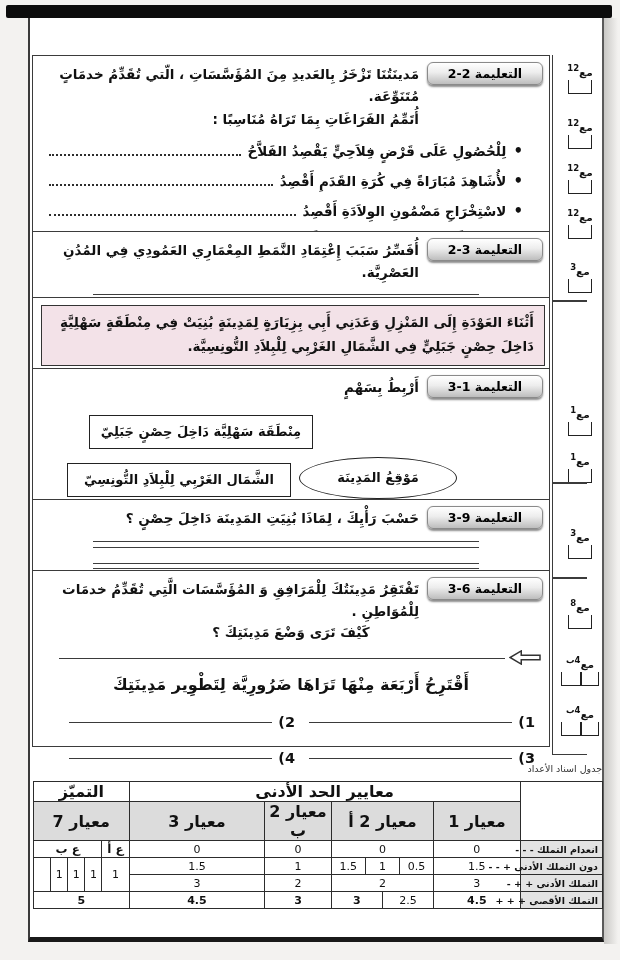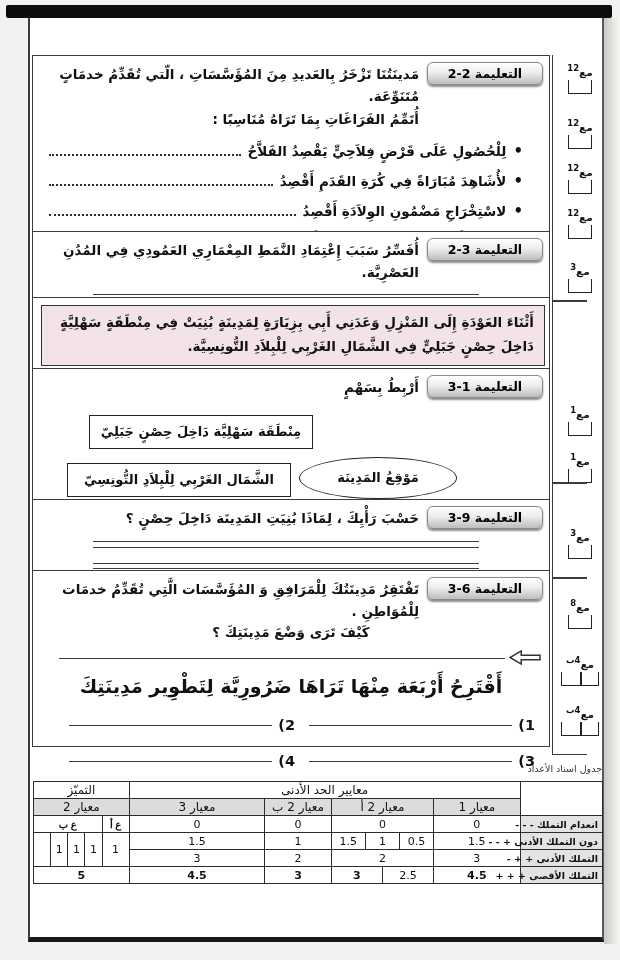--- a/index.html
+++ b/index.html
@@ -46,45 +46,45 @@
   .oval{position:absolute;border:1.4px solid #222;border-radius:50%;display:flex;align-items:center;
         justify-content:center;font-weight:bold;font-size:13px;background:#fff;box-sizing:border-box;}
   .rectbox{position:absolute;border:1.4px solid #222;background:#fff;display:flex;align-items:center;
         justify-content:center;font-weight:bold;font-size:13px;box-sizing:border-box;}
 
   
   .centerline{text-align:center;font-weight:bold;font-size:13.5px;margin-top:2px;}
   .arrowrow{display:flex;align-items:center;gap:4px;margin:10px 8px 0 26px;}
   .arrowrow .line{flex:1;}
   .line{border-bottom:1.6px solid #3a3a3a;height:1px;}
-  .propose{text-align:center;font-weight:bold;font-size:19px;margin-top:10px;}
+  .propose{text-align:center;font-weight:bold;font-size:16px;margin-top:10px;}
   .numrow{display:flex;align-items:center;padding:0 14px 0 22px;margin-top:20px;}
   .num{direction:ltr;unicode-bidi:isolate;font-weight:bold;font-size:14.5px;}
   .numrow .line{flex:1;margin:0 6px 0 14px;}
 
   
   .margincol{position:absolute;left:522px;top:37px;width:35px;height:700px;border-left:1.5px solid #3b3b3b;box-sizing:border-box;}
   .mitem{position:absolute;left:6px;width:42px;text-align:center;}
   .mlabel{font-size:10.5px;font-weight:bold;white-space:nowrap;}
   .mlabel sup{font-size:8.5px;}
   .mbox{margin:2px auto 0;width:22px;height:13px;border-left:1.5px solid #222;
         border-right:1.5px solid #222;border-bottom:1.5px solid #222;}
   .mbox.double{width:36px;position:relative;}
   .mbox.double::after{content:"";position:absolute;left:50%;top:0;bottom:0;width:1.5px;background:#222;}
   .mdiv{position:absolute;left:0;width:100%;height:1.5px;background:#3b3b3b;}
 
   
   .tabletitle{position:absolute;left:0;right:0;top:745px;text-align:right;font-size:9.5px;color:#333;}
   .scoretable{position:absolute;left:3px;top:763px;width:570px;border-collapse:collapse;table-layout:fixed;direction:rtl;}
   .scoretable td{border:1.3px solid #2c2c2c;text-align:center;font-size:11px;padding:0 2px;height:17px;box-sizing:border-box;}
-  .scoretable td.hdr{font-weight:normal;font-size:12px;}
+  .scoretable td.hdr{font-weight:bold;font-size:16px;}
   .scoretable td.gray{background:#dcdcdc;}
   .scoretable td.rowlabel{background:#e3e3e3;text-align:right;font-size:9.5px;font-weight:bold;padding-left:2px;padding-right:4px;white-space:nowrap;}
   .scoretable td.bold{font-weight:bold;}
-  .scoretable td.subhdr{font-weight:bold;font-size:10px;font-family:Liberation Serif, serif;}
+  .scoretable td.subhdr{font-weight:bold;font-size:12px;}
 </style>
 </head>
 <body>
 
 <div class="stage">
   <div class="topband"></div>
   <div class="shadow"></div>
 
   <div class="page">
 
@@ -259,21 +259,21 @@
           <tr>
         <td rowspan="2"></td>
         <td colspan="9" class="hdr">معايير الحد الأدنى</td>
         <td colspan="5" class="hdr">التميّز</td>
       </tr>
       <tr>
         <td class="hdr gray">معيار 1</td>
         <td colspan="6" class="hdr gray">معيار 2 أ</td>
         <td class="hdr gray">معيار 2 ب</td>
         <td class="hdr gray">معيار 3</td>
-        <td colspan="5" class="hdr gray">معيار 2</td>
+        <td colspan="5" class="hdr gray">معيار 7</td>
       </tr>
       <tr>
         <td class="rowlabel">انعدام التملك - - -</td>
         <td>0</td>
         <td colspan="6">0</td>
         <td>0</td>
         <td>0</td>
         <td class="subhdr">ع أ</td>
         <td colspan="4" class="subhdr">ع ب</td>
       </tr>

